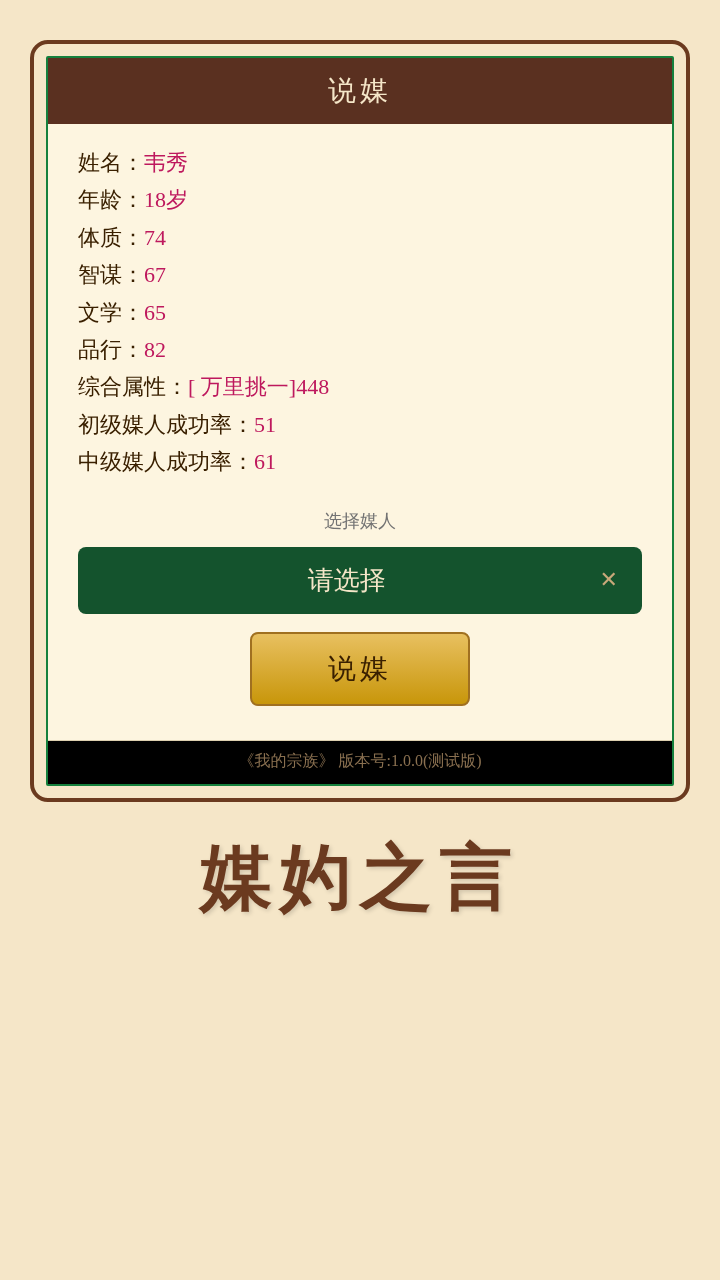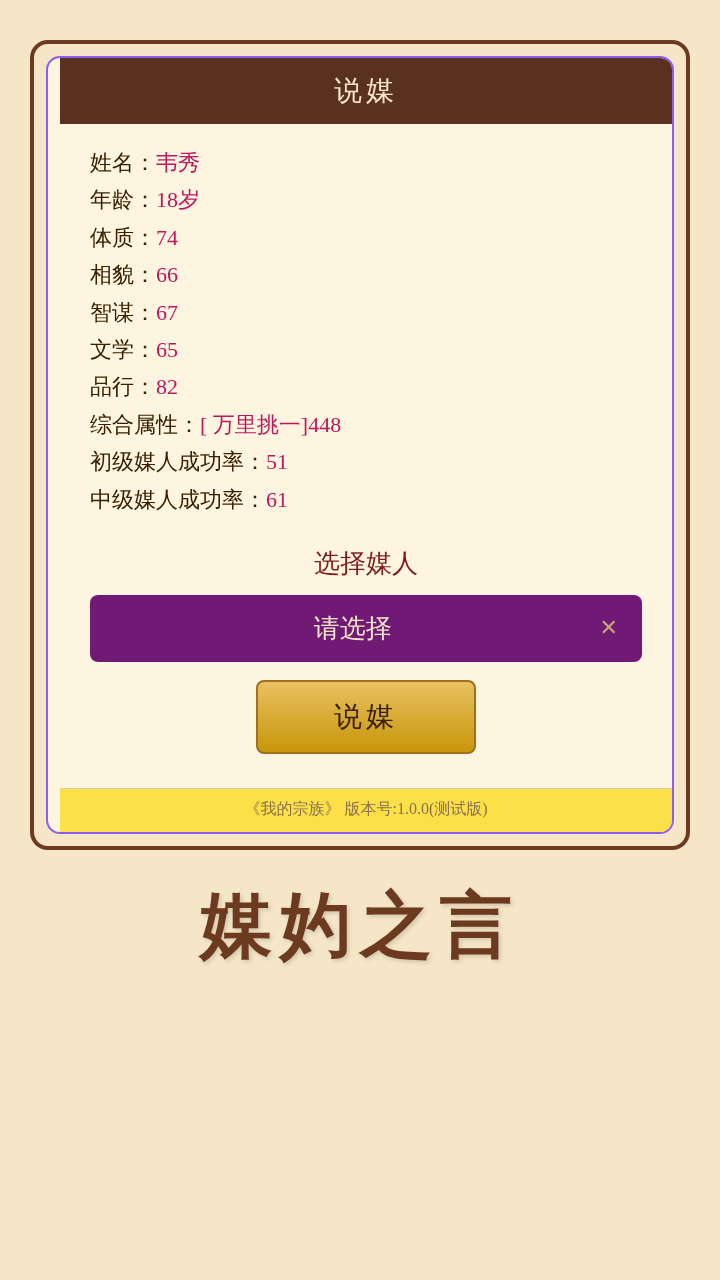--- a/index.html
+++ b/index.html
@@ -20,24 +20,23 @@
       width: 660px;
       margin-top: 40px;
       border: 4px solid #6b3a1f;
       border-radius: 18px;
       background: #f5e6c8;
       padding: 12px;
     }
 
     .inner-card {
       background: #fdf5e0;
-      border-radius: 14px;
+      border-radius: 2px;
       overflow: hidden;
-      border: 2px solid #8b5cf6;
-      padding-left: 12px;
+      border: 2px solid #15803d;
     }
 
     .card-header {
       background: #5a3020;
       color: #f5e6c8;
       text-align: center;
       font-size: 28px;
       padding: 14px 0;
       letter-spacing: 4px;
     }
@@ -63,30 +62,30 @@
     .highlight-tag {
       color: #cc2200;
     }
 
     .divider-space {
       height: 18px;
     }
 
     .select-label {
       text-align: center;
-      font-size: 26px;
-      color: #7f1d1d;
+      font-size: 18px;
+      color: #737373;
       margin-bottom: 14px;
     }
 
     .select-btn {
       display: flex;
       align-items: center;
       justify-content: space-between;
-      background: #701a75;
+      background: #14532d;
       border-radius: 8px;
       padding: 16px 24px;
       margin-bottom: 18px;
       cursor: pointer;
     }
 
     .select-btn-text {
       color: #f5e6c8;
       font-size: 26px;
       flex: 1;
@@ -108,21 +107,21 @@
       border-radius: 8px;
       padding: 16px 0;
       text-align: center;
       font-size: 28px;
       color: #3a2000;
       cursor: pointer;
       letter-spacing: 4px;
     }
 
     .card-footer {
-      background: #fde047;
+      background: #000000;
       text-align: center;
       padding: 10px 0 12px 0;
       font-size: 16px;
       color: #8a7050;
       border-top: 1px solid #ddd0b0;
     }
 
     .bottom-title {
       margin-top: 28px;
       font-size: 72px;
@@ -146,23 +145,20 @@
     <div class="card-body">
       <div class="info-section">
         <div class="info-row">
           <span>姓名：</span><span class="val">韦秀</span>
         </div>
         <div class="info-row">
           <span>年龄：</span><span class="val">18岁</span>
         </div>
         <div class="info-row">
           <span>体质：</span><span class="val">74</span>
-        </div>
-        <div class="info-row">
-          <span>相貌：</span><span class="val">66</span>
         </div>
         <div class="info-row">
           <span>智谋：</span><span class="val">67</span>
         </div>
         <div class="info-row">
           <span>文学：</span><span class="val">65</span>
         </div>
         <div class="info-row">
           <span>品行：</span><span class="val">82</span>
         </div>

